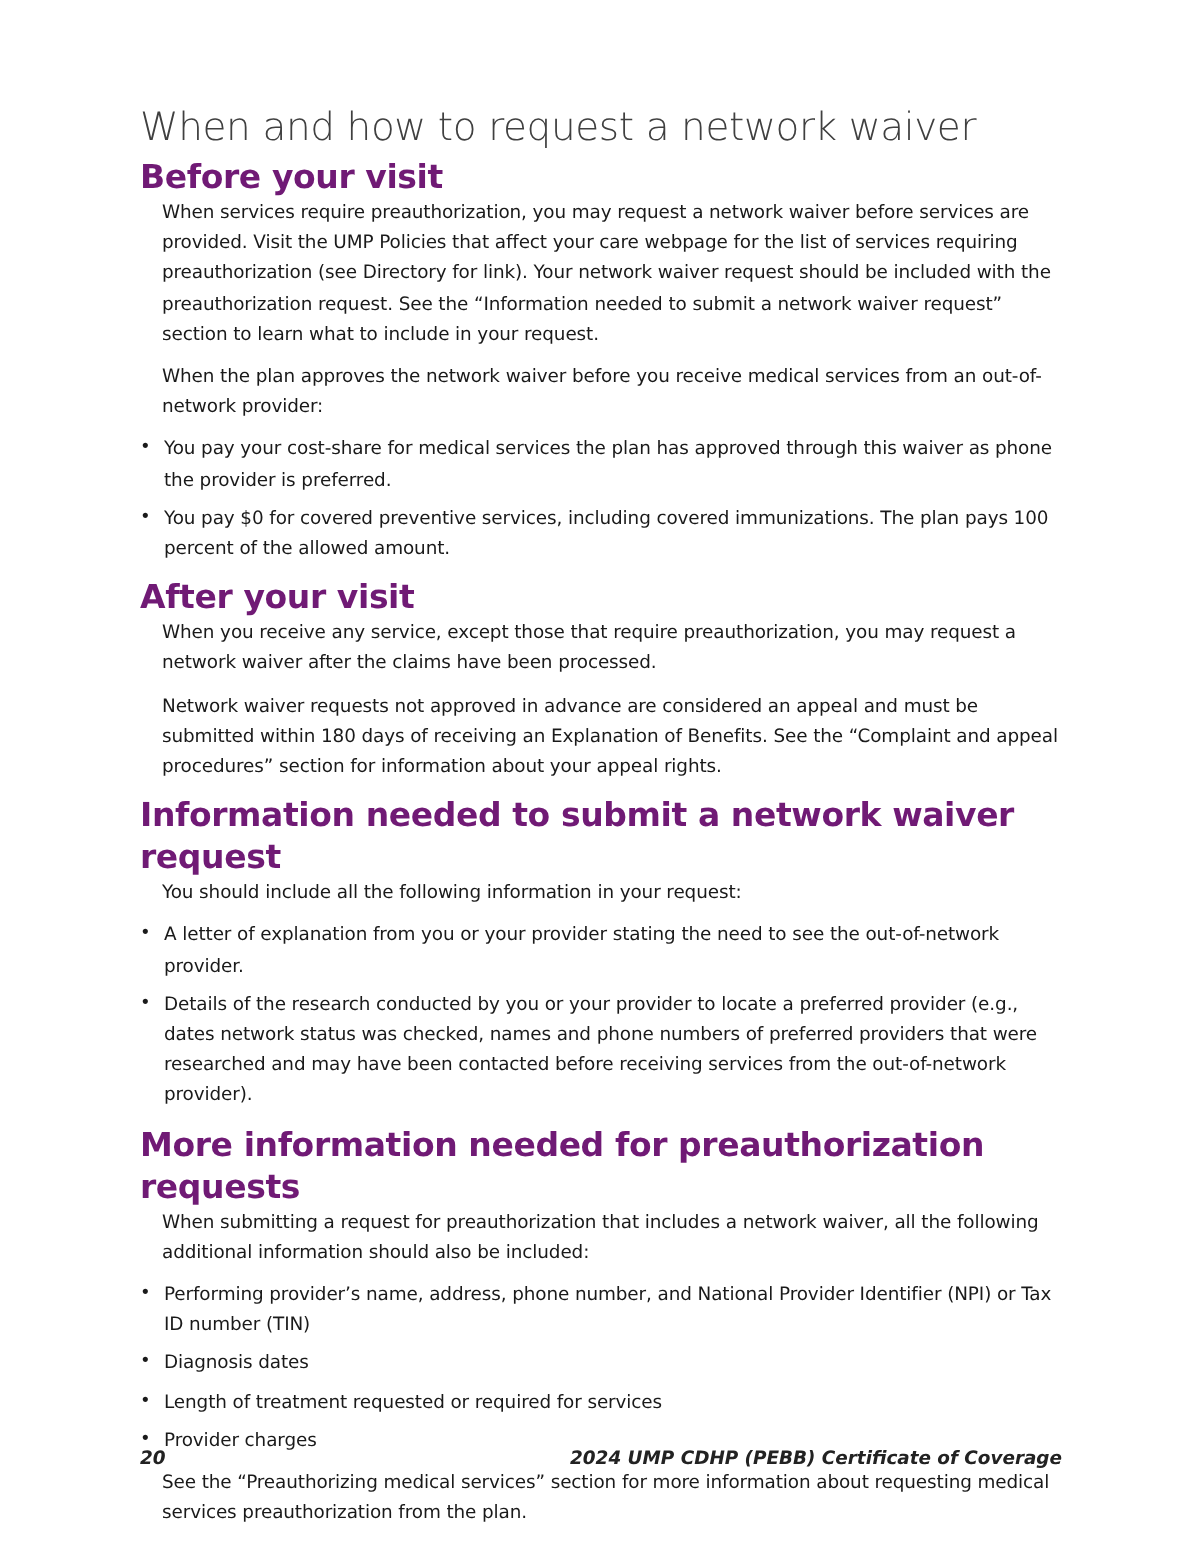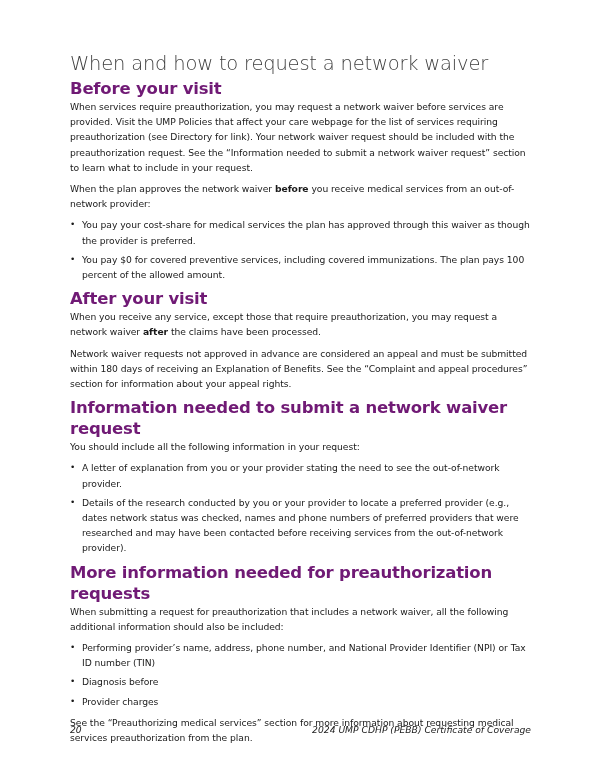--- a/index.html
+++ b/index.html
@@ -1,40 +1,40 @@
 <!DOCTYPE html>
 <html><head>
   <meta charset="utf-8">
   <style>
     html, body { margin: 0; padding: 0; background: #ffffff; }
     body { width: 600px; height: 776px; position: relative; overflow: hidden;
       font-family: "DejaVu Sans", sans-serif; color: #1a1a1a; }
     .page { position: absolute; left: 70px; top: 52px; width: 462px; }
     h1 { font-family: "DejaVu Sans", sans-serif; font-weight: 300; font-size: 19.5px; margin: 0 0 2px 0; color: #404040; letter-spacing: -0.2px; line-height: 24px; }
     h2 { font-family: "DejaVu Sans", sans-serif; font-weight: bold; font-size: 16.5px; margin: 0; color: #701a75; line-height: 21px; letter-spacing: -0.2px; }
-    p { font-size: 9.2px; line-height: 15.2px; margin: 0 0 6px 0; letter-spacing: -0.05px; }
+    p { font-size: 9.2px; line-height: 15.2px; margin: 0 0 6px 11px; letter-spacing: -0.05px; }
     ul { list-style: none; margin: 0 0 6px 0; padding: 0; }
     li { font-size: 9.2px; line-height: 15.2px; padding-left: 12px; position: relative; margin-bottom: 4px; letter-spacing: -0.05px; }
     li::before { content: "\2022"; position: absolute; left: 0; top: 0; font-size: 9px; }
     .sec { margin-top: 2px; }
-    .footer { position: absolute; top: 724px; left: 70px; width: 461px; font-size: 9.2px; font-style: italic; display: flex; justify-content: space-between; color: #222; }
-    b { font-weight: bold; }
+    .footer { position: absolute; top: 724px; left: 70px; width: 461px; font-size: 9.2px; font-style: italic; display: flex; justify-content: space-between; color: #222; font-weight: bold; }
+    b { font-weight: normal; }
   </style>
 </head>
 <body>
 
 <div class="page">
   <h1>When and how to request a network waiver</h1>
 
   <section>
     <h2>Before your visit</h2>
     <p>When services require preauthorization, you may request a network waiver before services are provided. Visit the UMP Policies that affect your care webpage for the list of services requiring preauthorization (see Directory for link). Your network waiver request should be included with the preauthorization request. See the “Information needed to submit a network waiver request” section to learn what to include in your request.</p>
     <p><span>When the plan approves the network waiver </span><b>before</b><span> you receive medical services from an out-of-network provider:</span></p>
     <ul>
-      <li>You pay your cost-share for medical services the plan has approved through this waiver as though the provider is preferred.</li>
+      <li>You pay your cost-share for medical services the plan has approved through this waiver as phone the provider is preferred.</li>
       <li>You pay $0 for covered preventive services, including covered immunizations. The plan pays 100 percent of the allowed amount.</li>
     </ul>
   </section>
 
   <section class="sec">
     <h2>After your visit</h2>
     <p><span>When you receive any service, except those that require preauthorization, you may request a network waiver </span><b>after</b><span> the claims have been processed.</span></p>
     <p>Network waiver requests not approved in advance are considered an appeal and must be submitted within 180 days of receiving an Explanation of Benefits. See the “Complaint and appeal procedures” section for information about your appeal rights.</p>
   </section>
 
@@ -45,21 +45,22 @@
       <li>A letter of explanation from you or your provider stating the need to see the out-of-network provider.</li>
       <li>Details of the research conducted by you or your provider to locate a preferred provider (e.g., dates network status was checked, names and phone numbers of preferred providers that were researched and may have been contacted before receiving services from the out-of-network provider).</li>
     </ul>
   </section>
 
   <section class="sec">
     <h2>More information needed for preauthorization requests</h2>
     <p>When submitting a request for preauthorization that includes a network waiver, all the following additional information should also be included:</p>
     <ul>
       <li>Performing provider’s name, address, phone number, and National Provider Identifier (NPI) or Tax ID number (TIN)</li>
-      <li>Diagnosis before</li>
+      <li>Diagnosis dates</li>
+      <li>Length of treatment requested or required for services</li>
       <li>Provider charges</li>
     </ul>
     <p>See the “Preauthorizing medical services” section for more information about requesting medical services preauthorization from the plan.</p>
   </section>
 
 </div>
 
 <div class="footer">
   <span>20</span>
   <span>2024 UMP CDHP (PEBB) Certificate of Coverage</span>

